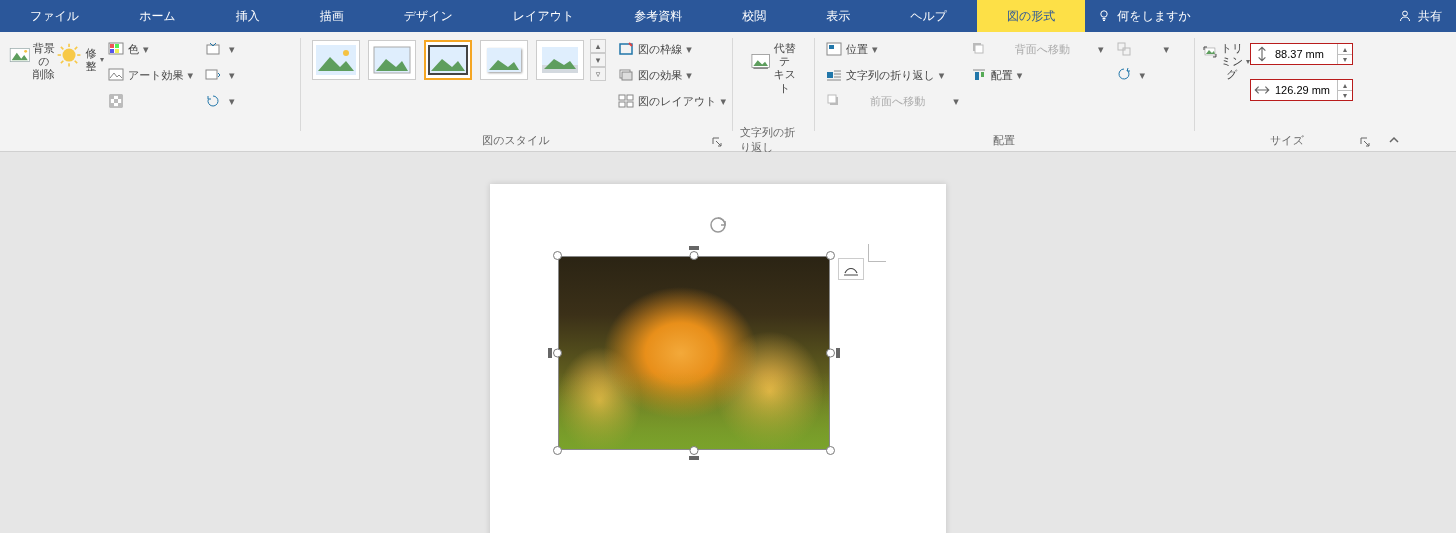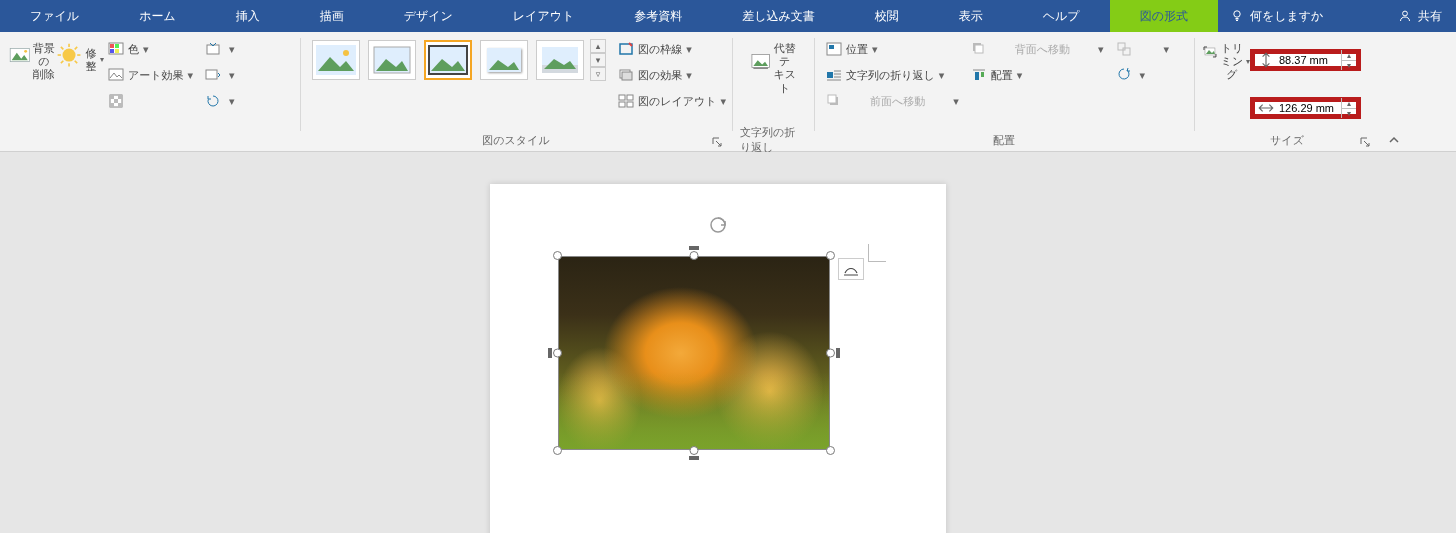--- a/index.html
+++ b/index.html
@@ -1,21 +1,21 @@
 <!DOCTYPE html>
 <html><head>
 <meta charset="utf-8">
 <style>
 * { box-sizing: border-box; margin: 0; padding: 0; font-family: "Yu Gothic UI", "Meiryo", sans-serif; }
 body { background: #e6e6e6; width: 1456px; height: 533px; overflow: hidden; font-size: 12px; color: #444; }
 
 
 .tabbar { display: flex; align-items: stretch; height: 32px; background: #2b579a; color: #fff; }
 .tabbar .tab { display: flex; align-items: center; padding: 0 30px; cursor: pointer; font-size: 12px; }
-.tabbar .tab.active { background: #84cc16; color: #2b579a; }
+.tabbar .tab.active { background: #fde047; color: #2b579a; }
 .tabbar .tellme { display: flex; align-items: center; flex: 0 0 auto; padding: 0 12px; }
 .tabbar .tellme .bulb { margin-right: 6px; }
 .tabbar .spacer { flex: 1; }
 .tabbar .share { display: flex; align-items: center; padding: 0 14px; cursor: pointer; }
 .tabbar .share .person { margin-right: 6px; }
 
 
 .ribbon { display: flex; height: 120px; background: #f3f3f3; border-bottom: 1px solid #d0d0d0; }
 .group { position: relative; display: flex; flex-direction: column; padding: 4px 8px 2px 8px; }
 .group + .group::before { content: ""; position: absolute; left: 0; top: 6px; bottom: 20px; width: 1px; background: #d8d8d8; }
@@ -35,21 +35,21 @@
 
 
 .gallery { display: flex; align-items: center; }
 .thumb { width: 48px; height: 40px; margin: 4px; display: flex; align-items: center; justify-content: center; background: #fff; border: 1px solid #ccc; cursor: pointer; }
 .thumb.sel { border: 2px solid #f5a623; }
 .thumb svg { width: 40px; height: 30px; }
 .gallery-scroll { width: 20px; display: flex; flex-direction: column; align-items: center; justify-content: center; height: 48px; }
 .gallery-scroll div { width: 16px; height: 14px; display: flex; align-items: center; justify-content: center; border: 1px solid #ccc; cursor: pointer; font-size: 9px; color: #666; }
 
 
-.sizebox { display: flex; align-items: center; border: 5px solid #b91c1c; background: #fff; height: 22px; margin: 13px 0; }
+.sizebox { display: flex; align-items: center; border: 1px solid #b91c1c; background: #fff; height: 22px; margin: 7px 0; }
 .sizebox .dimico { width: 18px; height: 18px; margin: 0 2px; display: flex; align-items: center; justify-content: center; }
 .sizebox input { border: none; width: 64px; font-size: 11px; padding: 0 2px; outline: none; }
 .spin { display: flex; flex-direction: column; border-left: 1px solid #bfbfbf; }
 .spin div { width: 14px; height: 10px; display: flex; align-items: center; justify-content: center; font-size: 8px; color: #666; cursor: pointer; }
 .spin div + div { border-top: 1px solid #bfbfbf; }
 
 .ribbon-collapse { width: 28px; display: flex; align-items: flex-end; justify-content: center; padding-bottom: 4px; cursor: pointer; color: #666; }
 
 
 .canvas { position: relative; width: 100%; height: calc(533px - 32px - 120px); background: #e6e6e6; }
@@ -108,23 +108,20 @@
   <div class="tab">
       <span>デザイン</span>
     </div>
   <div class="tab">
       <span>レイアウト</span>
     </div>
   <div class="tab">
       <span>参考資料</span>
     </div>
   <div class="tab">
-      <span>差し込み文書</span>
-    </div>
-  <div class="tab">
       <span>校閲</span>
     </div>
   <div class="tab">
       <span>表示</span>
     </div>
   <div class="tab">
       <span>ヘルプ</span>
     </div>
   <div class="tab active">
       <span>図の形式</span>

